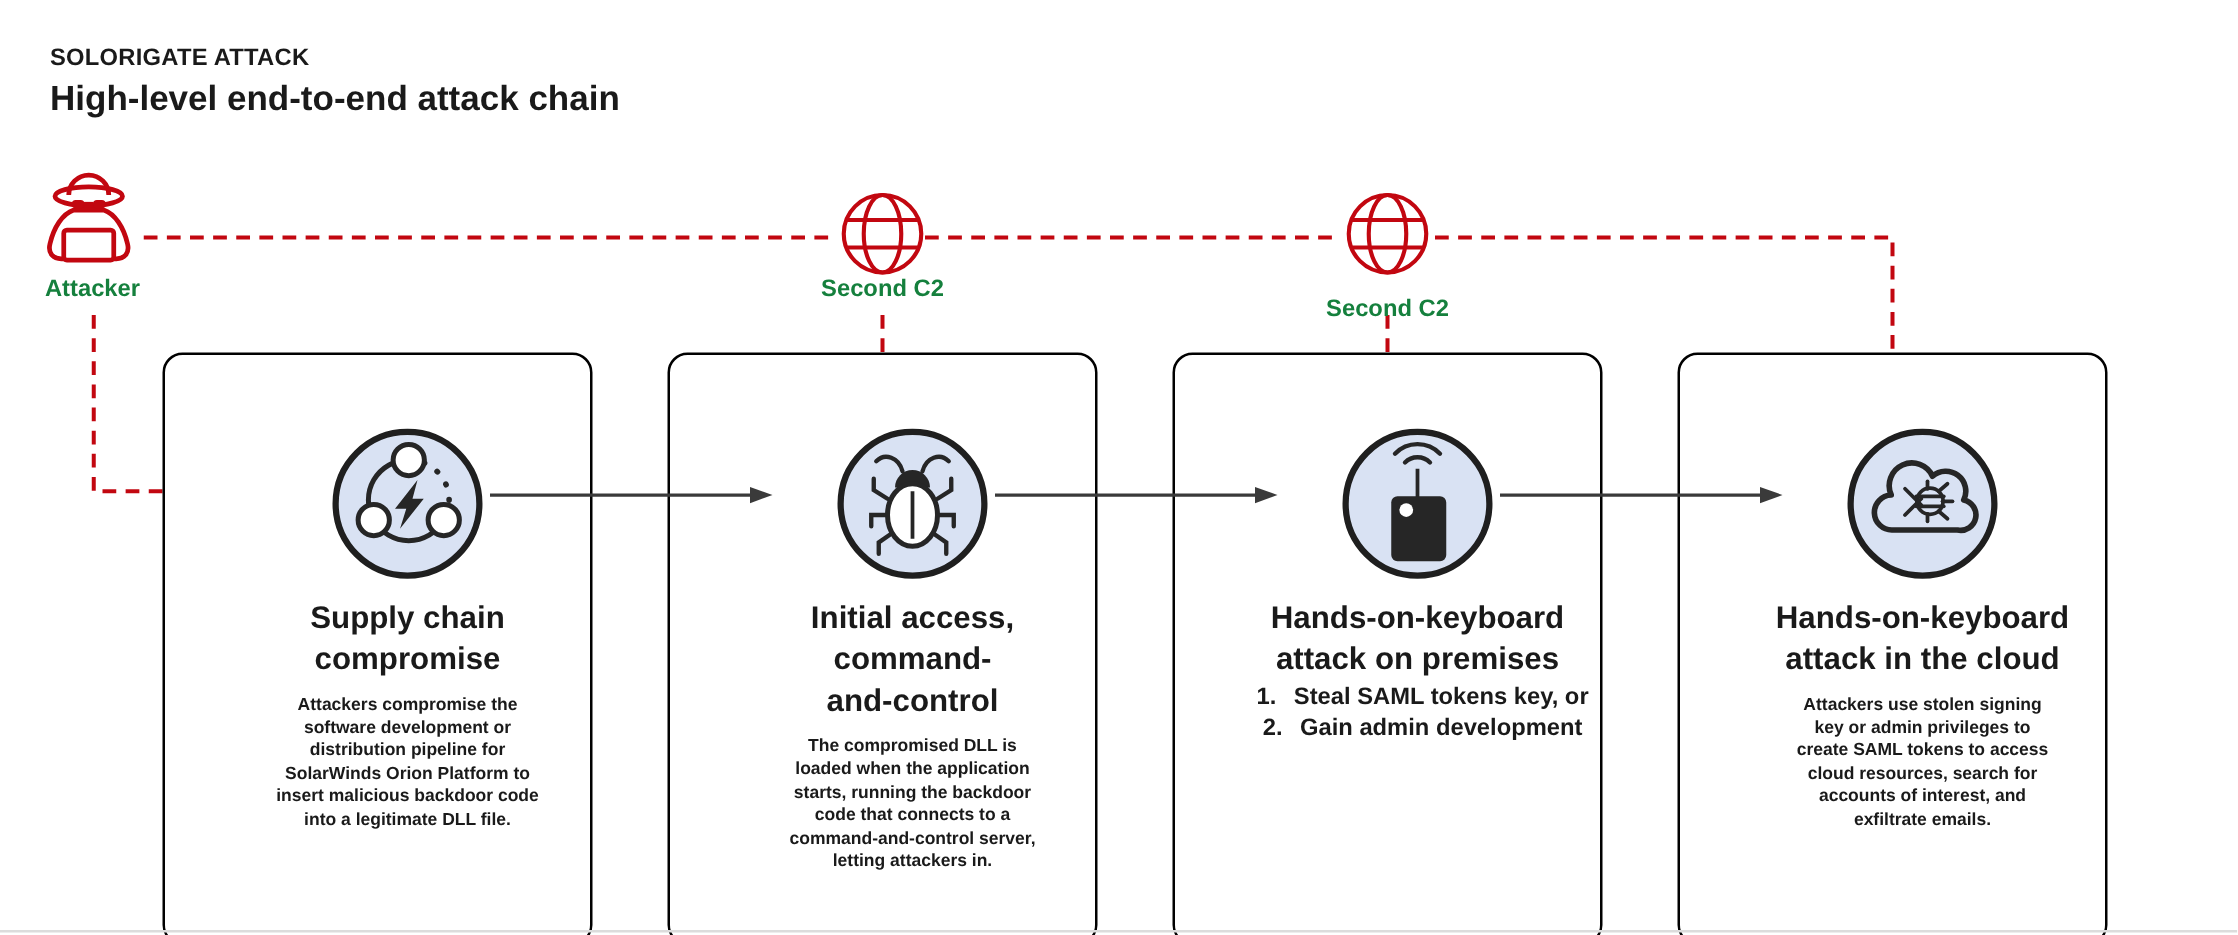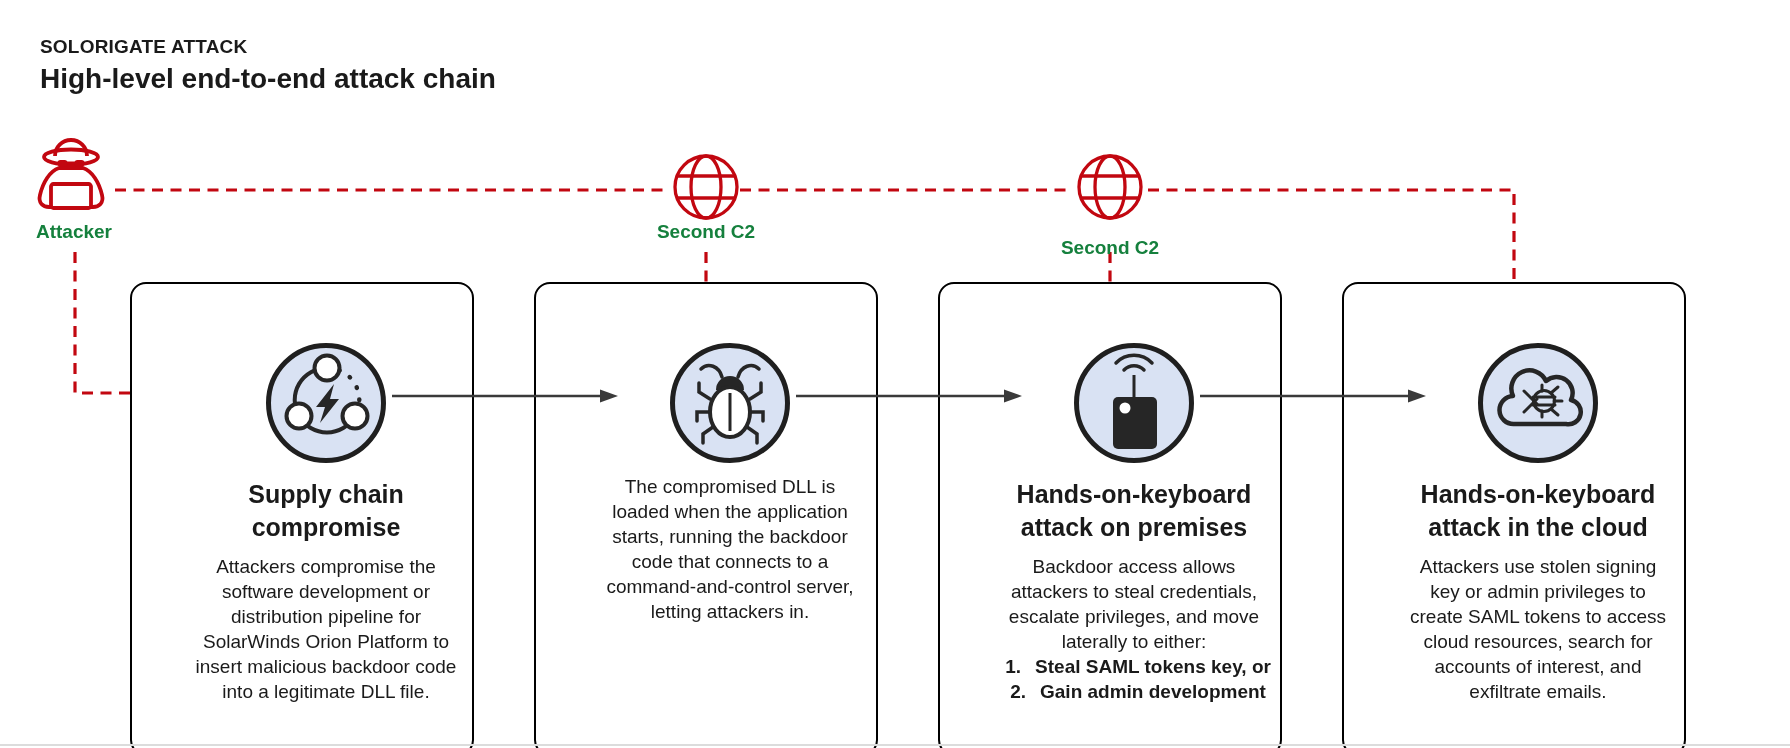--- a/index.html
+++ b/index.html
@@ -28,21 +28,21 @@
     background:#fff; border:2px solid #000000; border-radius:16px;
     display:flex; flex-direction:column; align-items:center; padding-top:57px;padding-left:48px;
   }
   .card-1 { left:130px; } .card-2 { left:534px; } .card-3 { left:938px; } .card-4 { left:1342px; }
   .card-icon { width:124px; height:124px; flex:none; }
   .card-title {
     margin-top:13px; font-size:25px; font-weight:700; line-height:1.33;
     text-align:center; white-space:pre-line;
   }
   .card-body {
-    margin-top:9px; font-size:19px; font-weight:400; line-height:1.32;
+    margin-top:9px; font-size:14px; font-weight:700; line-height:1.32;
     text-align:center; white-space:pre-line;
   }
   .card-list { font-size:19px; font-weight:600; line-height:1.32; }
   .list-row { display:flex; justify-content:center; }
   .list-num { min-width:24px; text-align:right; margin-right:14px; }
   
   .bottom-rule { position:absolute; left:0; top:744px; width:1790px; height:2px; background:#DCDCDC; }
 </style>
 </head>
 <body>
@@ -133,20 +133,22 @@
         <path d="M 20 -4 L 31 -11 L 31 -20"></path>
         <path d="M -21 9 H -33 L -33 18"></path>
         <path d="M 21 9 H 33 L 33 18"></path>
         <path d="M -17 24 L -27 31 L -27 40"></path>
         <path d="M 17 24 L 27 31 L 27 40"></path>
       </g>
       <path d="M -14 -13 A 14 14 0 0 1 14 -13 Z" fill="#262626"></path>
       <ellipse cx="0" cy="9" rx="20" ry="25" fill="#ffffff" stroke="#262626" stroke-width="4"></ellipse>
       <line x1="0" y1="-10" x2="0" y2="28" stroke="#262626" stroke-width="3"></line>
     </svg>
+    <div class="card-title">Initial access, command-
+and-control</div>
     <div class="card-body">The compromised DLL is
 loaded when the application
 starts, running the backdoor
 code that connects to a
 command-and-control server,
 letting attackers in.</div>
   </div>
 
   <div class="card card-3">
     <svg class="card-icon" viewBox="-62 -62 124 124">
@@ -154,24 +156,20 @@
       <g stroke="#262626" fill="none" stroke-width="3.5" stroke-linecap="round">
         <path d="M -10 -33 A 14 14 0 0 1 10 -33"></path>
         <path d="M -18 -40 A 25 25 0 0 1 18 -40"></path>
       </g>
       <line x1="0" y1="-28" x2="0" y2="-4" stroke="#262626" stroke-width="3"></line>
       <rect x="-21" y="-6" width="44" height="52" rx="5" fill="#262626"></rect>
       <circle cx="-9" cy="5" r="5.5" fill="#ffffff"></circle>
     </svg>
     <div class="card-title">Hands-on-keyboard
 attack on premises</div>
-    <div class="card-body">Backdoor access allows
-attackers to steal credentials,
-escalate privileges, and move
-laterally to either:</div>
     <div class="card-list">
       <div class="list-row">
         <span class="list-num">1.</span>
         <span>Steal SAML tokens key, or</span>
       </div>
       <div class="list-row">
         <span class="list-num">2.</span>
         <span>Gain admin development</span>
       </div>
     </div>

